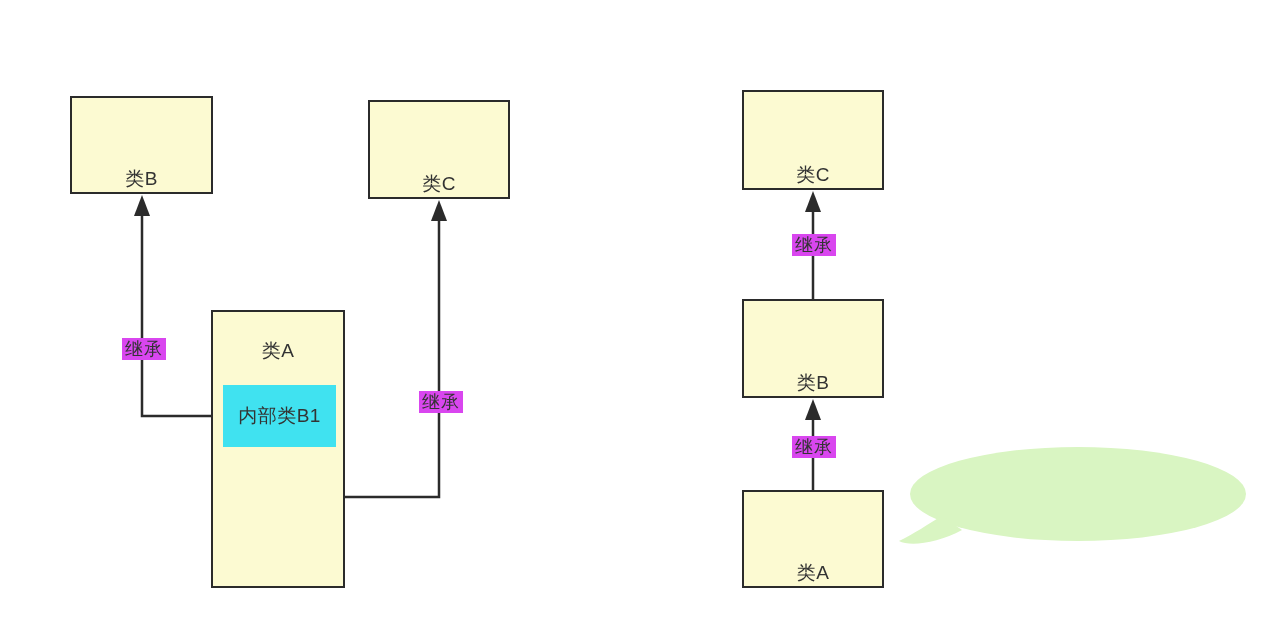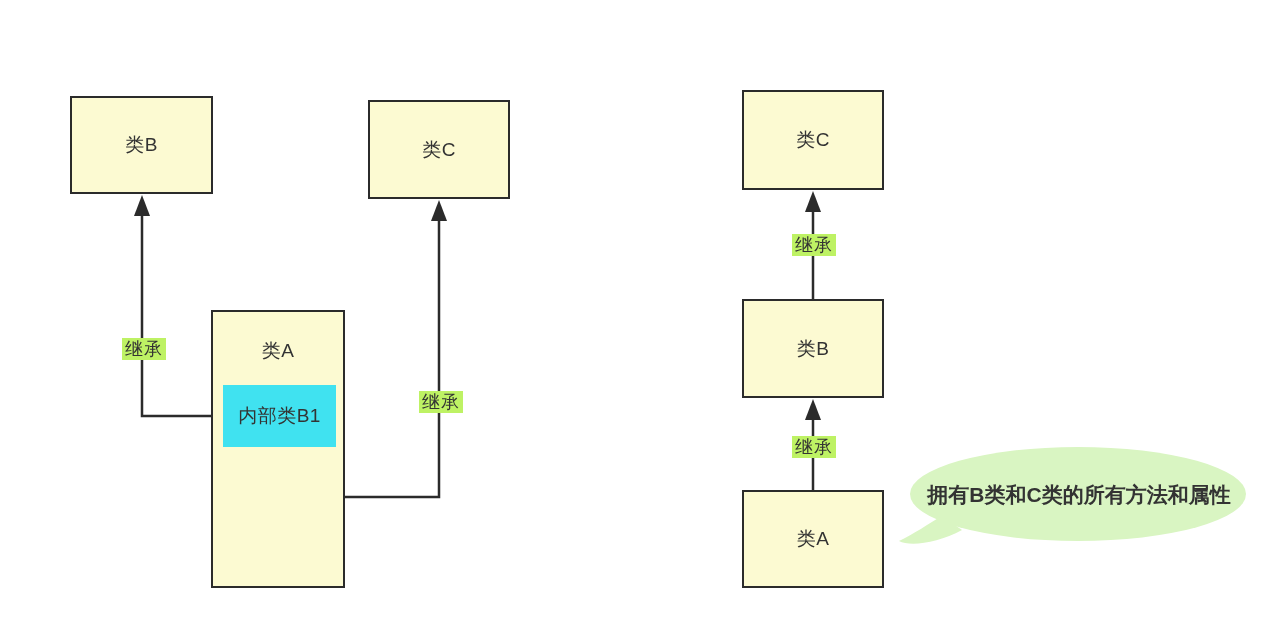--- a/index.html
+++ b/index.html
@@ -10,30 +10,30 @@
     --text:#333333;
   }
   html,body{margin:0;padding:0;background:#ffffff;}
   .canvas{
     position:relative;width:1280px;height:643px;background:#ffffff;overflow:hidden;
     font-family:"Liberation Sans","DejaVu Sans",sans-serif;color:var(--text);
   }
   .layer{position:absolute;left:0;top:0;width:1280px;height:643px;}
   .box{
     position:absolute;background:var(--box-fill);border:2px solid var(--line);
-    box-sizing:border-box;display:flex;align-items:center;justify-content:center;
+    box-sizing:border-box;display:flex;align-items:flex-end;justify-content:center;
     font-size:19px;letter-spacing:.5px;
   }
   .box.top-label{align-items:flex-start;padding-top:26px;}
   .inner-box{
     position:absolute;background:var(--inner-fill);
     display:flex;align-items:center;justify-content:center;font-size:19px;letter-spacing:.5px;
   }
   .edge-label{
-    position:absolute;background:#bef264;font-size:18px;letter-spacing:1px;
+    position:absolute;background:#d946ef;font-size:18px;letter-spacing:1px;
     padding:0 3px;line-height:22px;
   }
   .connector{stroke:var(--line);stroke-width:2.5;fill:none;}
   .arrowhead{fill:var(--line);stroke:none;}
   .bubble-shape{fill:var(--bubble-fill);stroke:none;}
   .bubble-text{
     position:absolute;left:912px;top:481px;width:334px;text-align:center;
     font-size:21px;font-weight:bold;color:var(--text);
   }
   
@@ -94,15 +94,14 @@
     <span>类C</span>
   </div>
   <div class="box" id="rbox-b">
     <span>类B</span>
   </div>
   <div class="box" id="rbox-a">
     <span>类A</span>
   </div>
   <div class="edge-label" id="lab-inherit-top">继承</div>
   <div class="edge-label" id="lab-inherit-bottom">继承</div>
-  <div class="bubble-text">拥有B类和C类的所有方法和属性</div>
 
 </div>
 
 </body></html>

